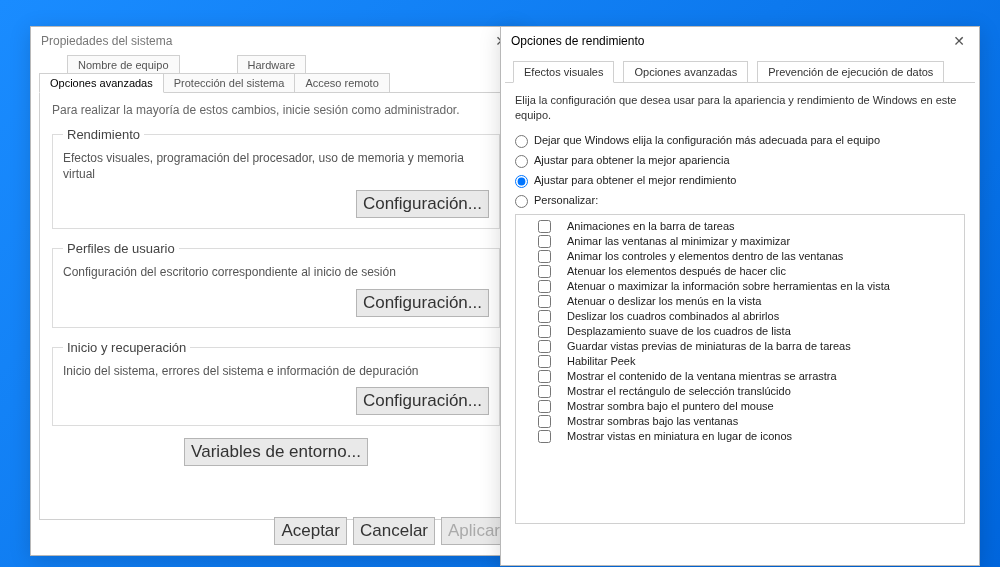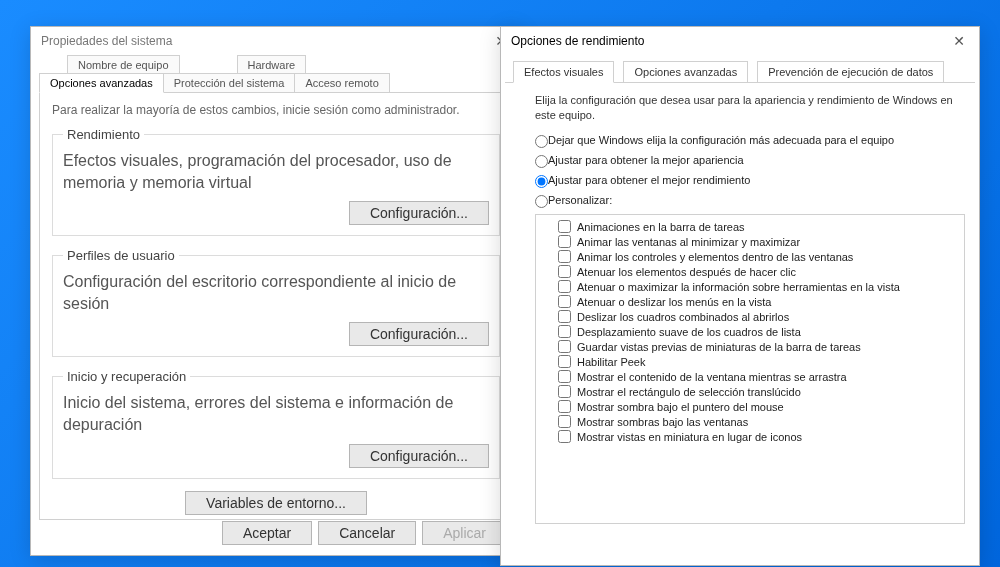--- a/index.html
+++ b/index.html
@@ -31,47 +31,47 @@
   .tab-body {
     border: 1px solid #d0d0d0; margin: 0 8px; padding: 10px 12px;
     background: #fff; position: relative; top: -1px;
   }
   .dlg1 .tab-body { height: 428px; }
   .note { color: #666; font-size: 12px; margin-bottom: 10px; }
   fieldset {
     border: 1px solid #dcdcdc; margin-bottom: 12px; padding: 8px 10px 10px 10px;
   }
   fieldset legend { color: #444; font-size: 13px; padding: 0 4px; }
-  .fs-desc { color: #555; font-size: 16px; line-height: 1.35; margin-bottom: 8px; }
+  .fs-desc { color: #555; font-size: 12px; line-height: 1.35; margin-bottom: 8px; }
   .btn {
     display: inline-block; background: #e9e9e9; border: 1px solid #b5b5b5;
-    padding: 3px 20px; font-size: 14px; color: #333; cursor: pointer;
+    padding: 3px 6px; font-size: 17px; color: #333; cursor: pointer;
   }
   .btn.disabled { color: #aaa; cursor: default; }
   .btn-row { text-align: right; }
   .env-row { text-align: center; margin-top: 12px; }
   .dlg-buttons {
     position: absolute; bottom: 10px; right: 14px; display: flex; gap: 6px;
   }
   
   .d2-tabs { display: flex; padding: 6px 8px 0 8px; border-bottom: 1px solid #d0d0d0; margin: 0 4px; }
   .d2-tab {
     border: 1px solid #d0d0d0; border-bottom: none; padding: 4px 10px;
     font-size: 11px; background: #fff; color: #333; margin-right: 9px; cursor: pointer;
   }
   .d2-tab.active { border-bottom: 1px solid #fff; margin-bottom: -1px; font-weight: 400; }
-  .d2-body { padding: 10px 14px; margin-left: 20px; }
+  .d2-body { padding: 10px 14px; }
   .intro { font-size: 11px; color: #333; line-height: 1.4; margin-bottom: 10px; }
-  .radio-row { display: flex; align-items: flex-start; gap: 0; margin-bottom: 6px; font-size: 11px; }
+  .radio-row { display: flex; align-items: flex-start; gap: 6px; margin-bottom: 6px; font-size: 11px; }
   .radio-row input { margin-top: 1px; }
   .check-list {
     border: 1px solid #d0d0d0; margin-top: 4px; padding: 4px 6px;
     height: 310px; overflow: hidden;
   }
-  .chk-row { display: flex; align-items: flex-end; gap: 6px; font-size: 11px; padding: 1px 16px; color: #222; }
+  .chk-row { display: flex; align-items: center; gap: 16px; font-size: 11px; padding: 1px 16px; color: #222; }
   .chk-row input { width: 13px; height: 13px; }
 </style>
 </head>
 <body>
 
 <div class="dialog dlg1">
   <div class="titlebar">
     <span>Propiedades del sistema</span>
     <span class="close-x">✕</span>
   </div>

